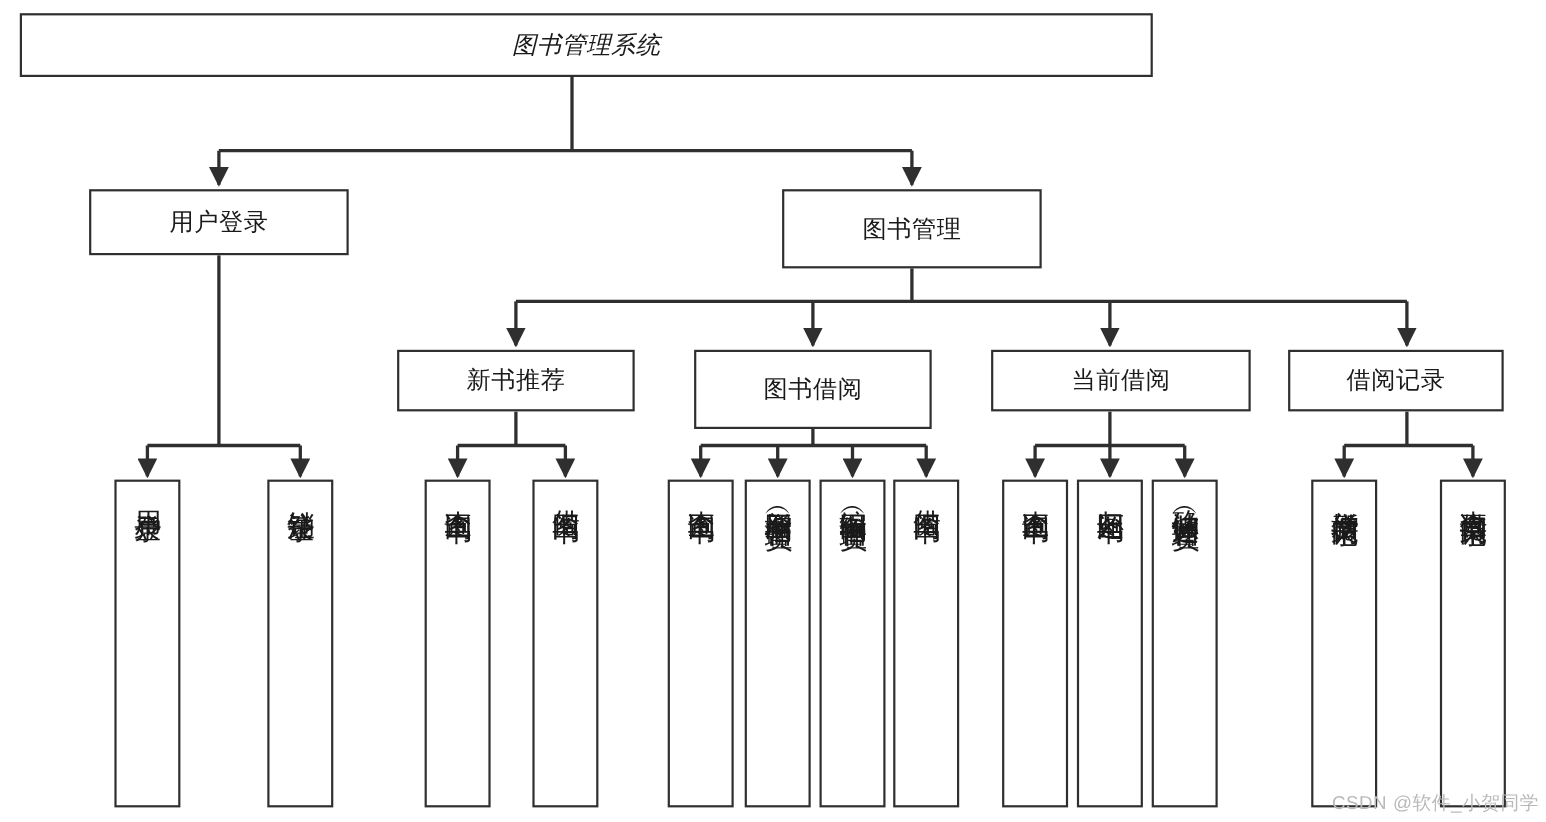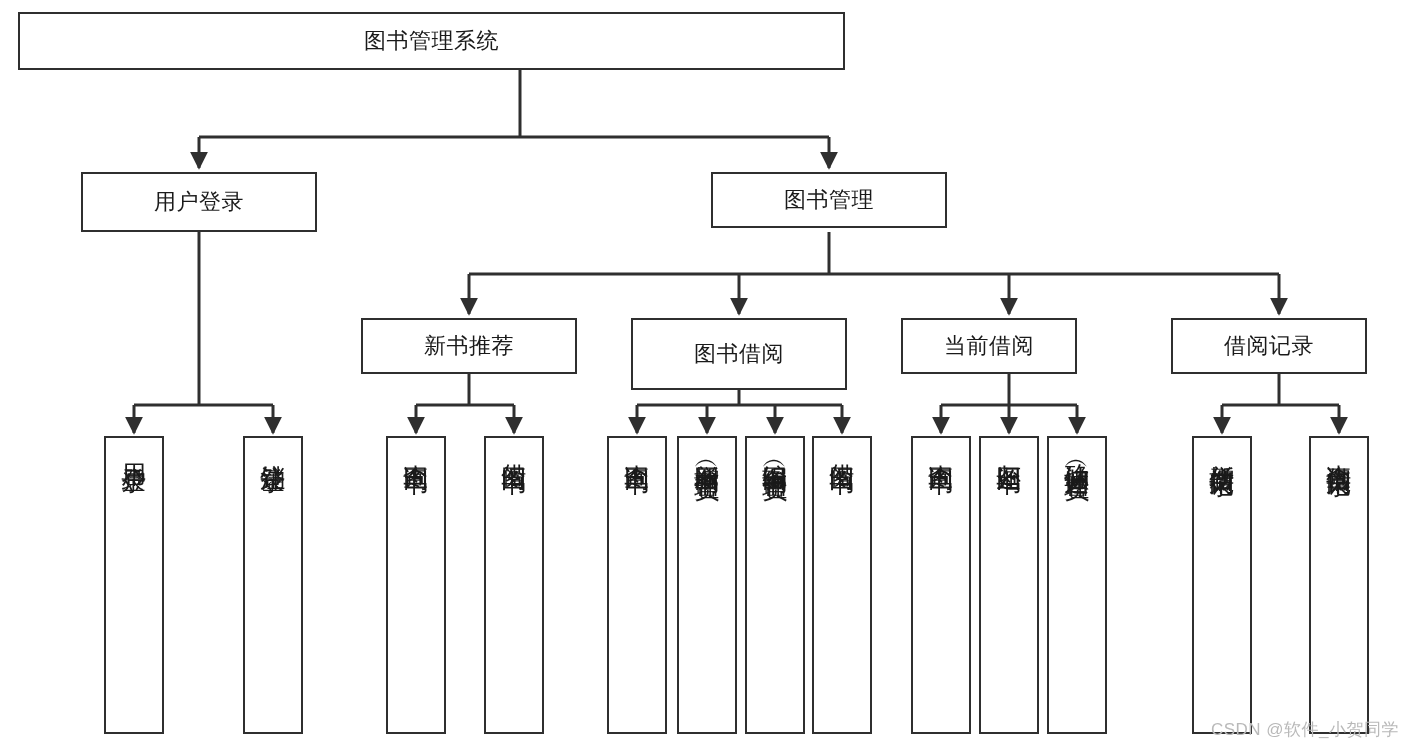--- a/index.html
+++ b/index.html
@@ -118,38 +118,38 @@
       <path d="M 1009 405 L 1009 433" marker-end="url(#arrow)"></path>
       <path d="M 1077 405 L 1077 433" marker-end="url(#arrow)"></path>
 
       <path d="M 1279 374 L 1279 405"></path>
       <path d="M 1222 405 L 1339 405"></path>
       <path d="M 1222 405 L 1222 433" marker-end="url(#arrow)"></path>
       <path d="M 1339 405 L 1339 433" marker-end="url(#arrow)"></path>
     </g>
   </svg>
 
-  <div class="node horiz" style="left:18px; top:12px; width:827px; height:58px;">
+  <div class="node horiz" style="left:18px; top:12px; width:1030px; height:58px;font-style:italic;">
     <span class="label">图书管理系统</span>
   </div>
 
   <div class="node horiz" style="left:81px; top:172px; width:236px; height:60px;">
     <span class="label">用户登录</span>
   </div>
-  <div class="node horiz" style="left:711px; top:172px; width:236px; height:56px;">
+  <div class="node horiz" style="left:711px; top:172px; width:236px; height:72px;">
     <span class="label">图书管理</span>
   </div>
 
   <div class="node horiz" style="left:361px; top:318px; width:216px; height:56px;font-family:Liberation Serif, serif;">
     <span class="label">新书推荐</span>
   </div>
   <div class="node horiz" style="left:631px; top:318px; width:216px; height:72px;">
     <span class="label">图书借阅</span>
   </div>
-  <div class="node horiz" style="left:901px; top:318px; width:176px; height:56px;">
+  <div class="node horiz" style="left:901px; top:318px; width:236px; height:56px;">
     <span class="label">当前借阅</span>
   </div>
   <div class="node horiz" style="left:1171px; top:318px; width:196px; height:56px;">
     <span class="label">借阅记录</span>
   </div>
 
   <div class="node vert" style="left:104px; top:436px; width:60px; height:298px;">
     <span class="label">用户登录</span>
   </div>
   <div class="node vert" style="left:243px; top:436px; width:60px; height:298px;">

